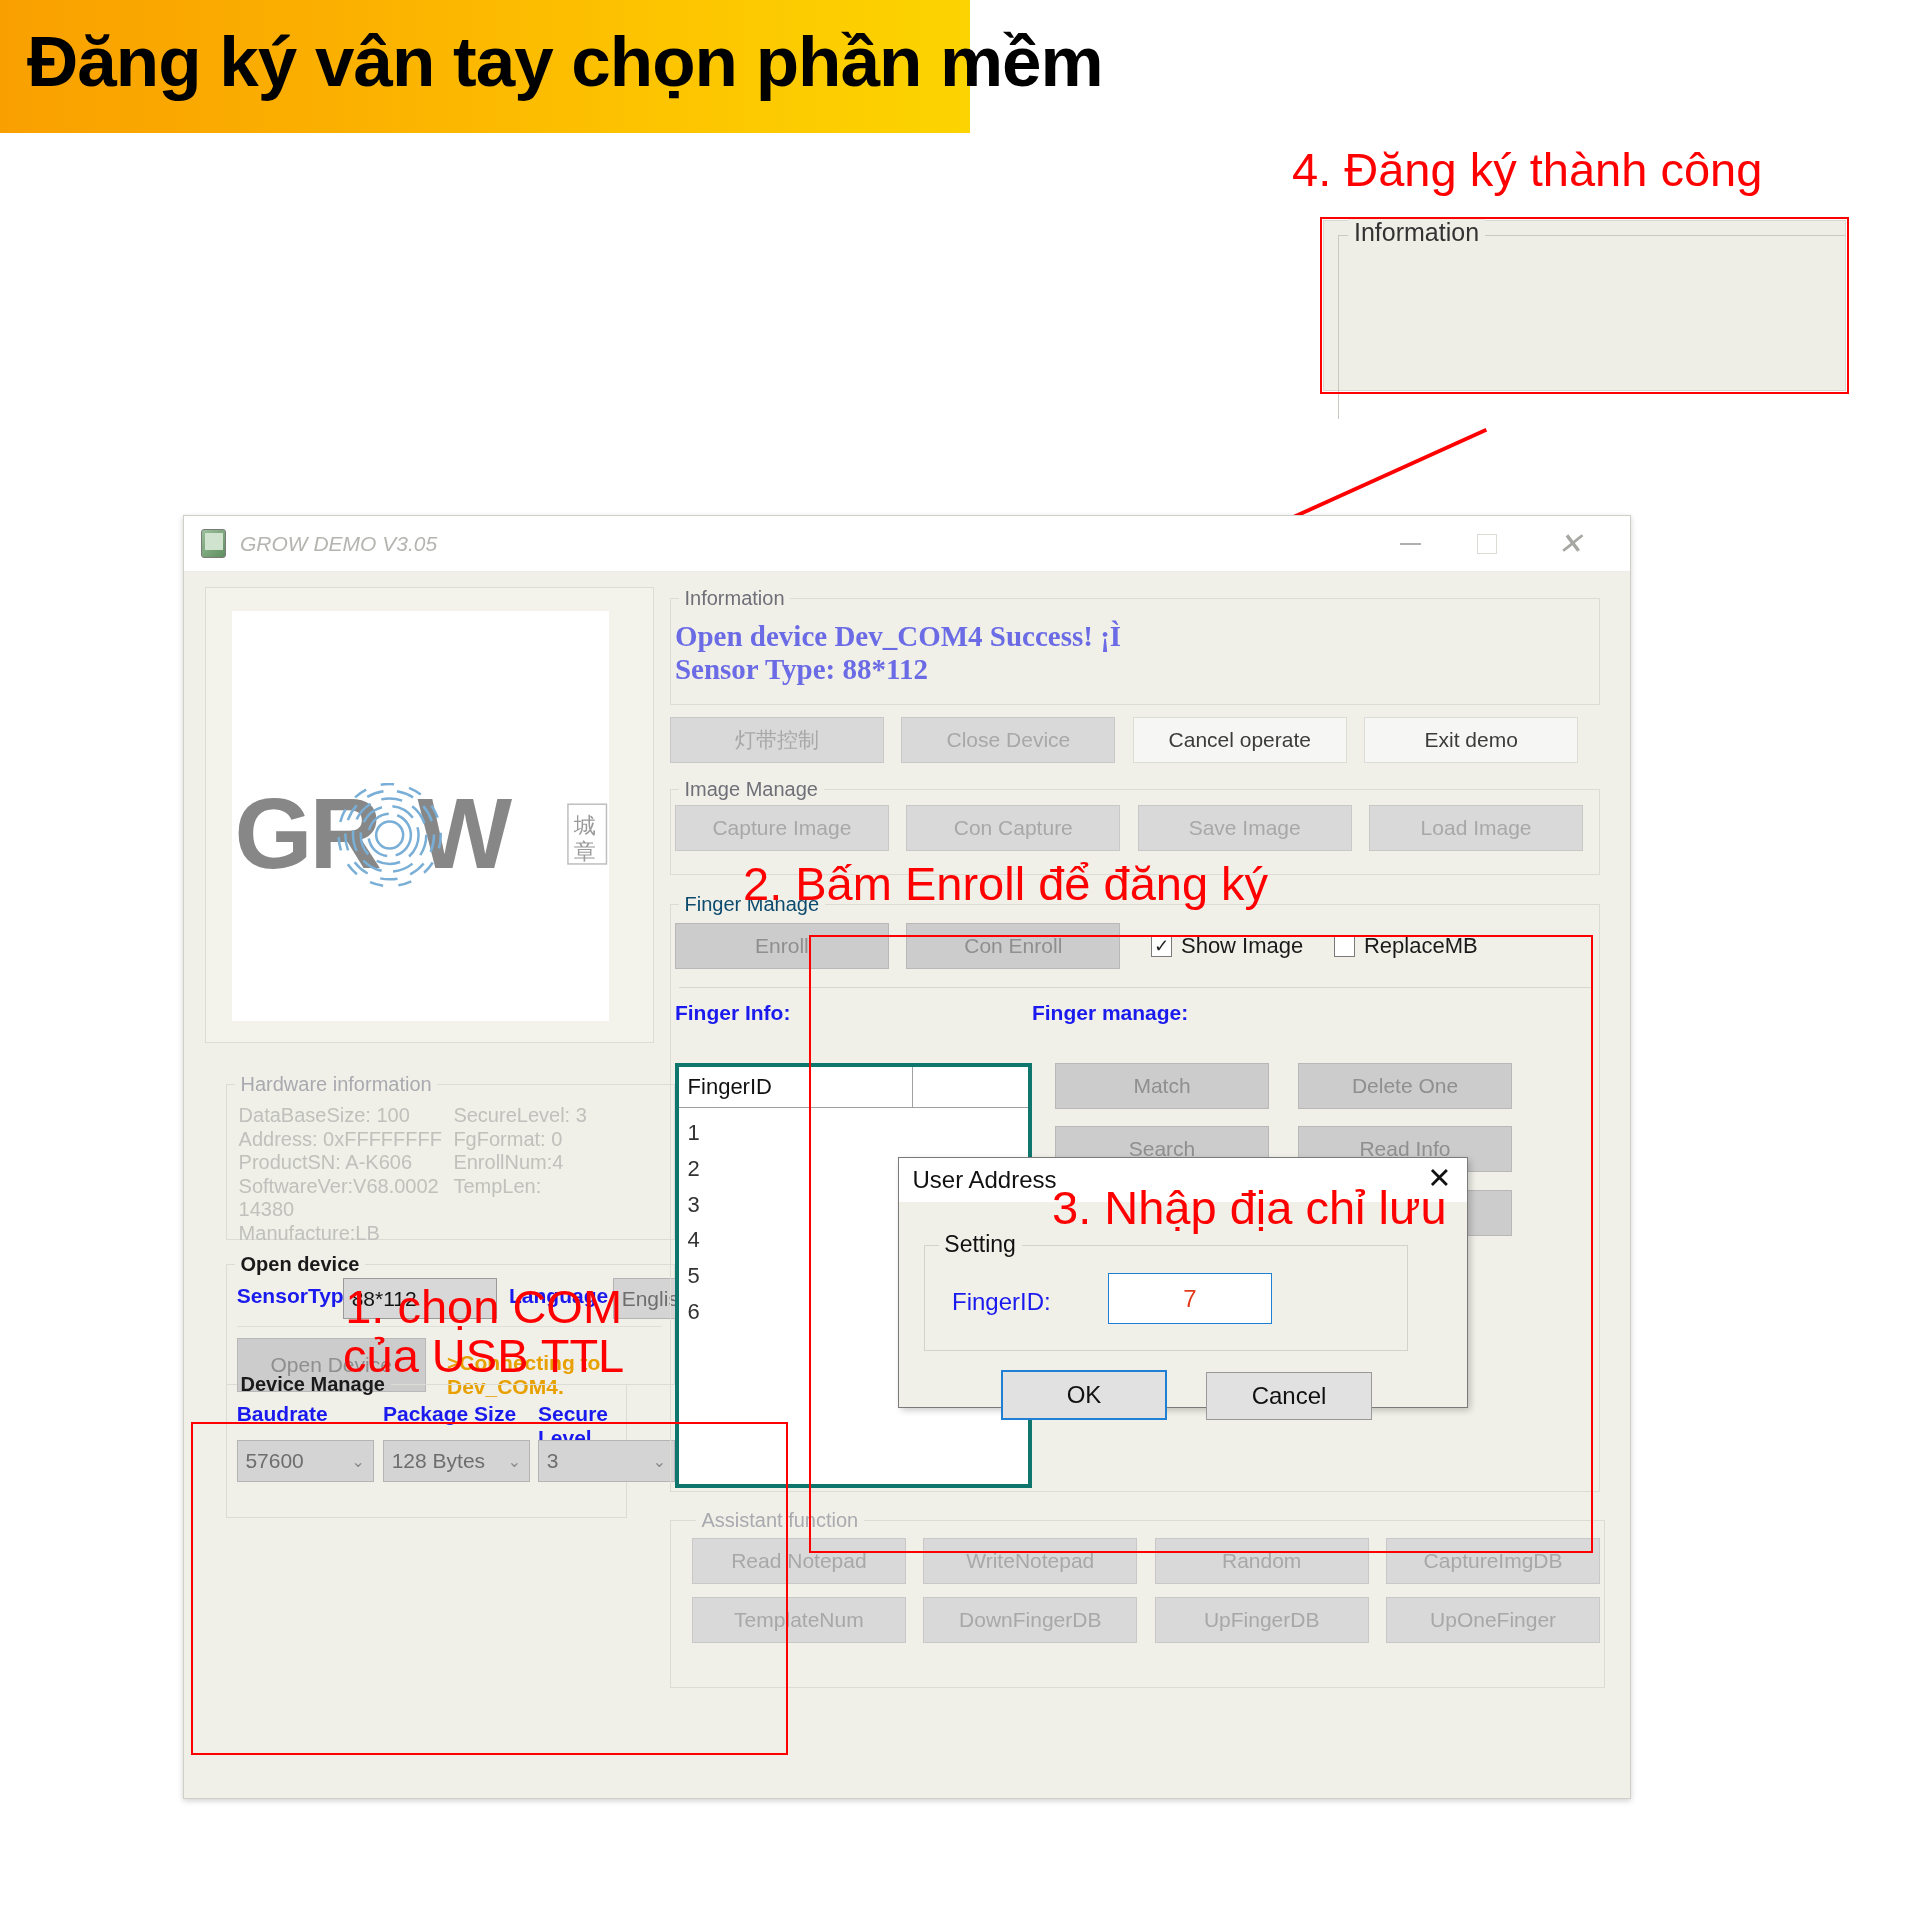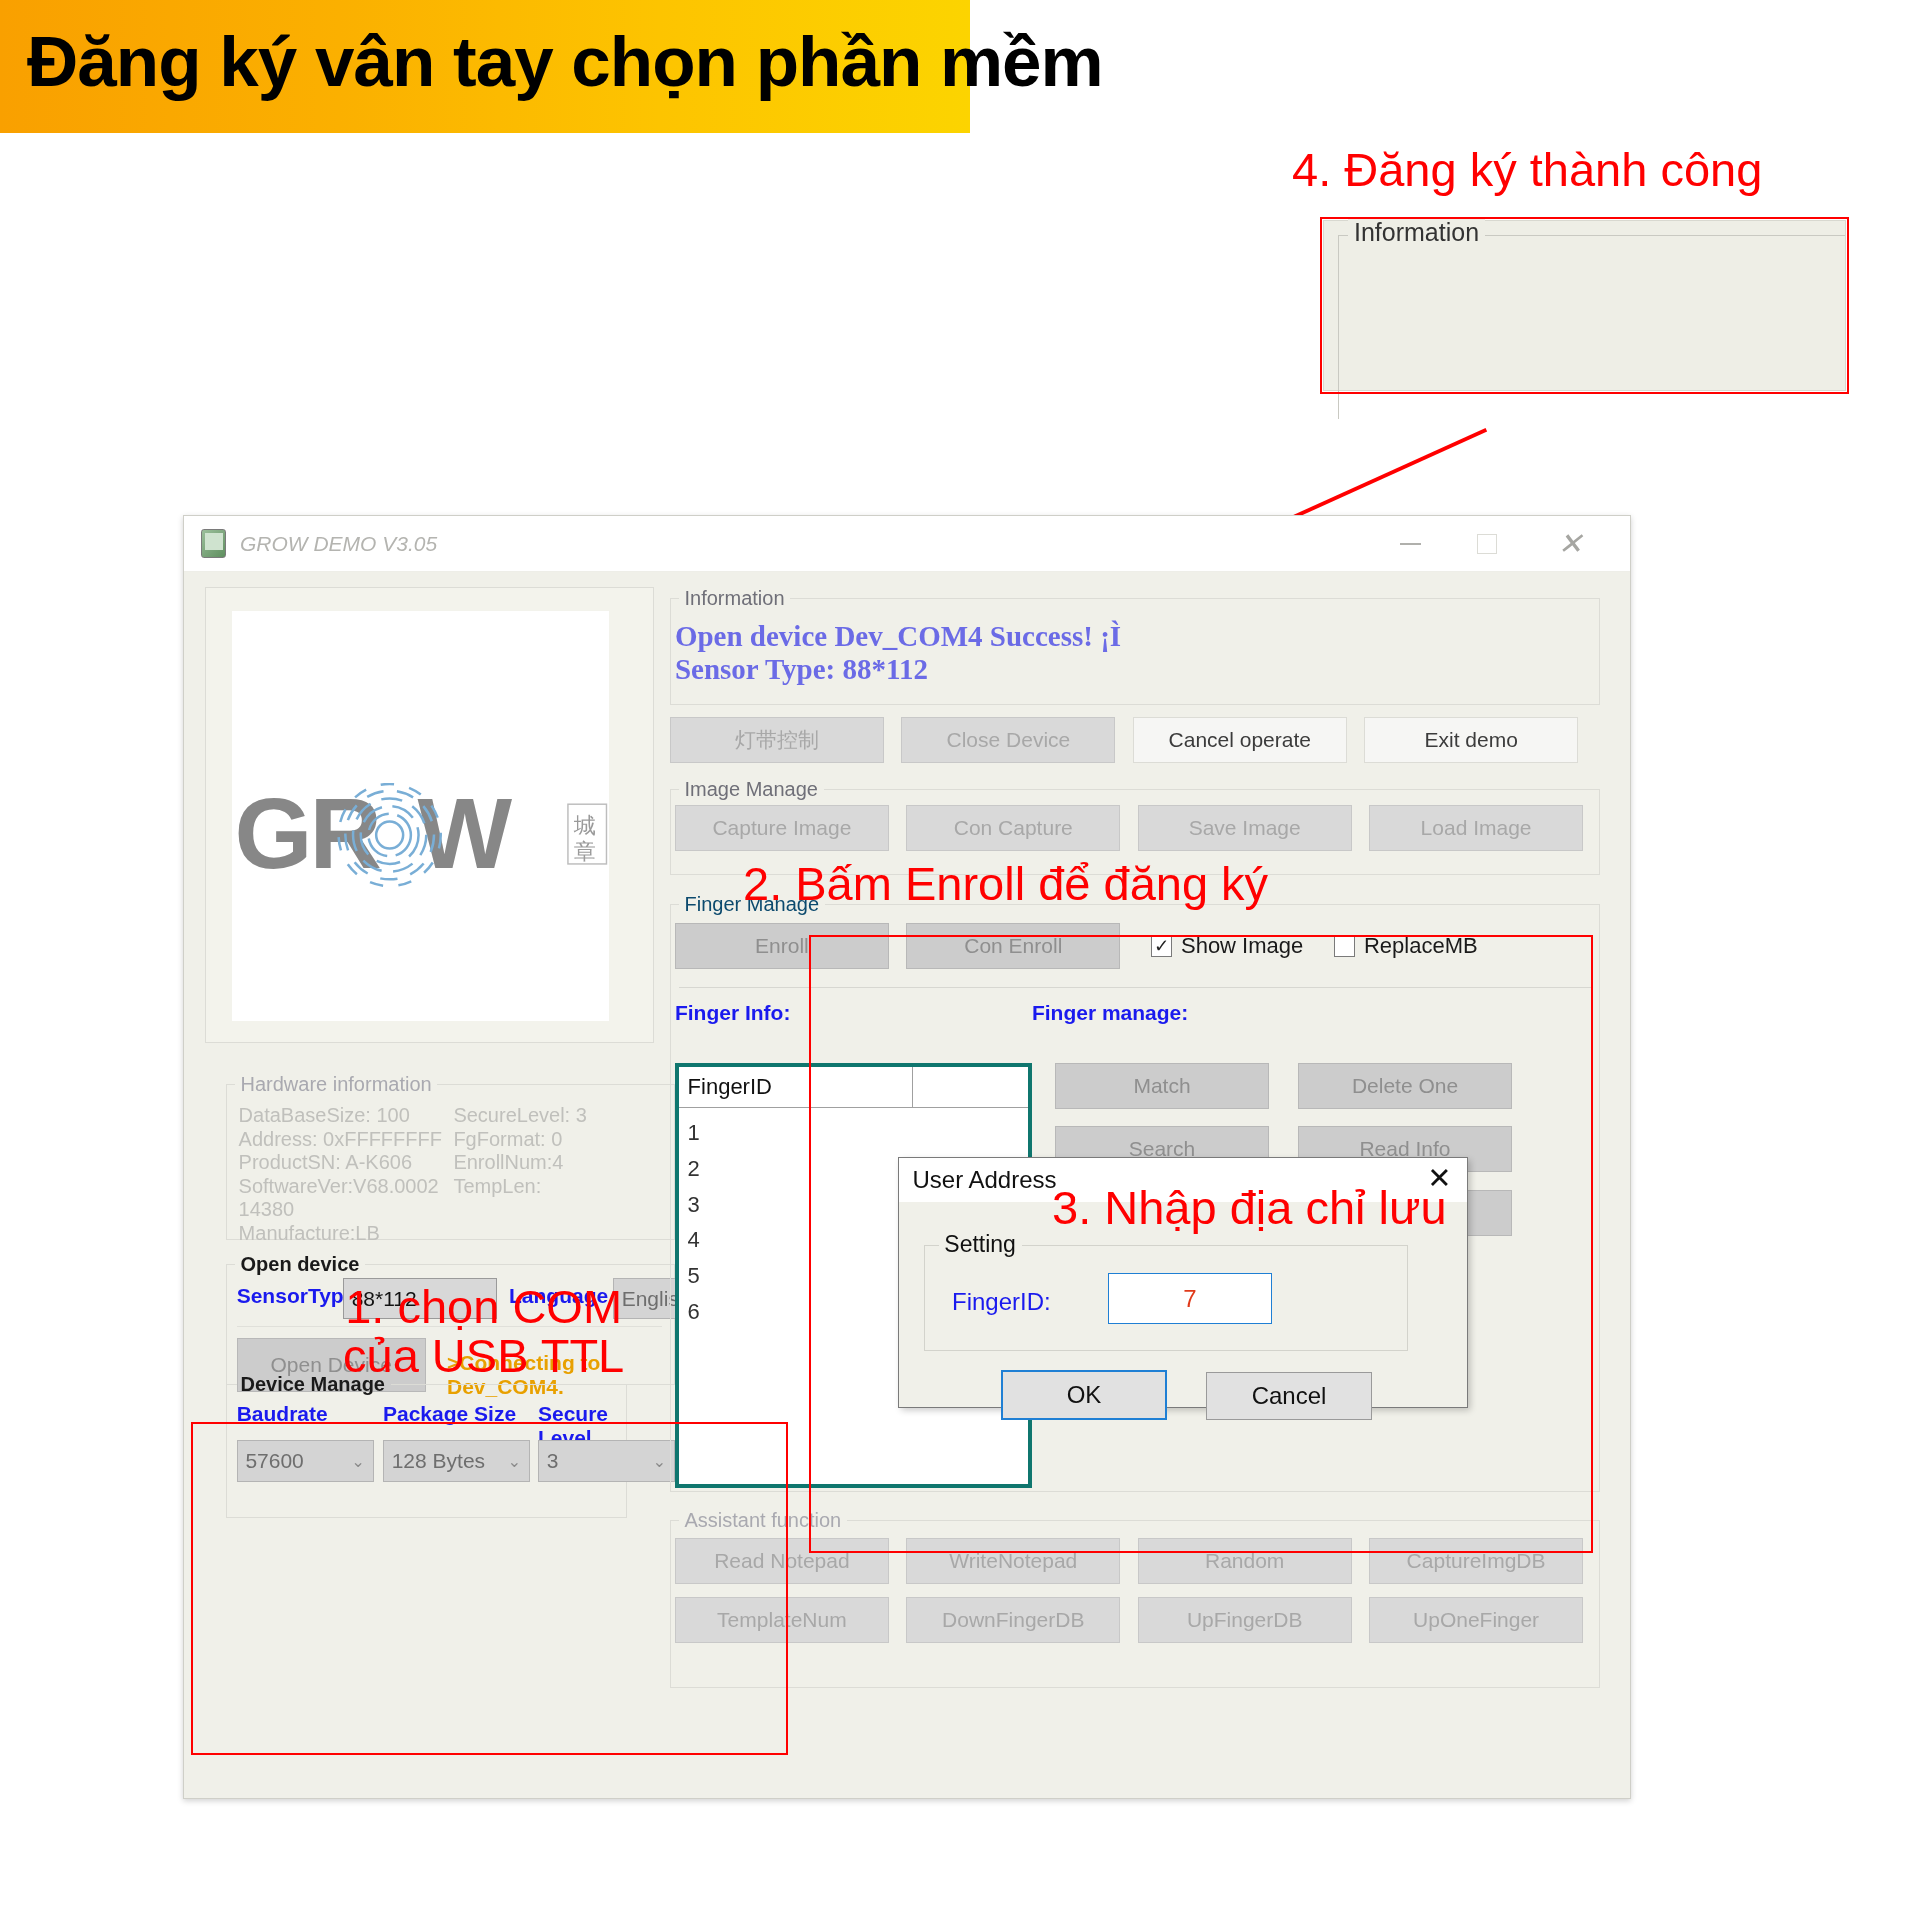--- a/index.html
+++ b/index.html
@@ -162,21 +162,21 @@
   #listbox-head { height: 41px; border-bottom: 1px solid #a0a0a0; display: flex; }
   #listbox-head .c1 { width: 234px; font-size: 22px; color: #111; padding: 6.8px 0 0 8.7px;
                       border-right: 1px solid #a0a0a0; }
   #listbox-head .c2 { flex: 1; }
   #listbox-rows { padding: 7.7px 0 0 8.7px; font-size: 22px; color: #333; line-height: 1.62; }
   #fm-right-buttons {
     position: absolute; left: 384px; top: 147px; width: 541px;
     display: grid; grid-template-columns: 214px 214px; gap: 17.4px 29px;
   }
 
-  #assist { margin-top: 17.4px; width: 930px; height: 179px; }
+  #assist { margin-top: 17.4px; width: 930px; height: 179px; padding-left: 17px; }
   #assist-grid { display: grid; grid-template-columns: repeat(4,214px); gap: 13.5px 17.4px;
                  padding: 5.8px 3.9px 0 3.9px; }
 
   
   #success-popup {
     position: absolute; left: 1323px; top: 220px; width: 523px; height: 171px;
     background: #eeeee6; border: 1px solid #d8d8d0;
   }
   #success-fieldset {
     position: absolute; left: 13.5px; top: 13.5px; right: 0; bottom: -29px;

